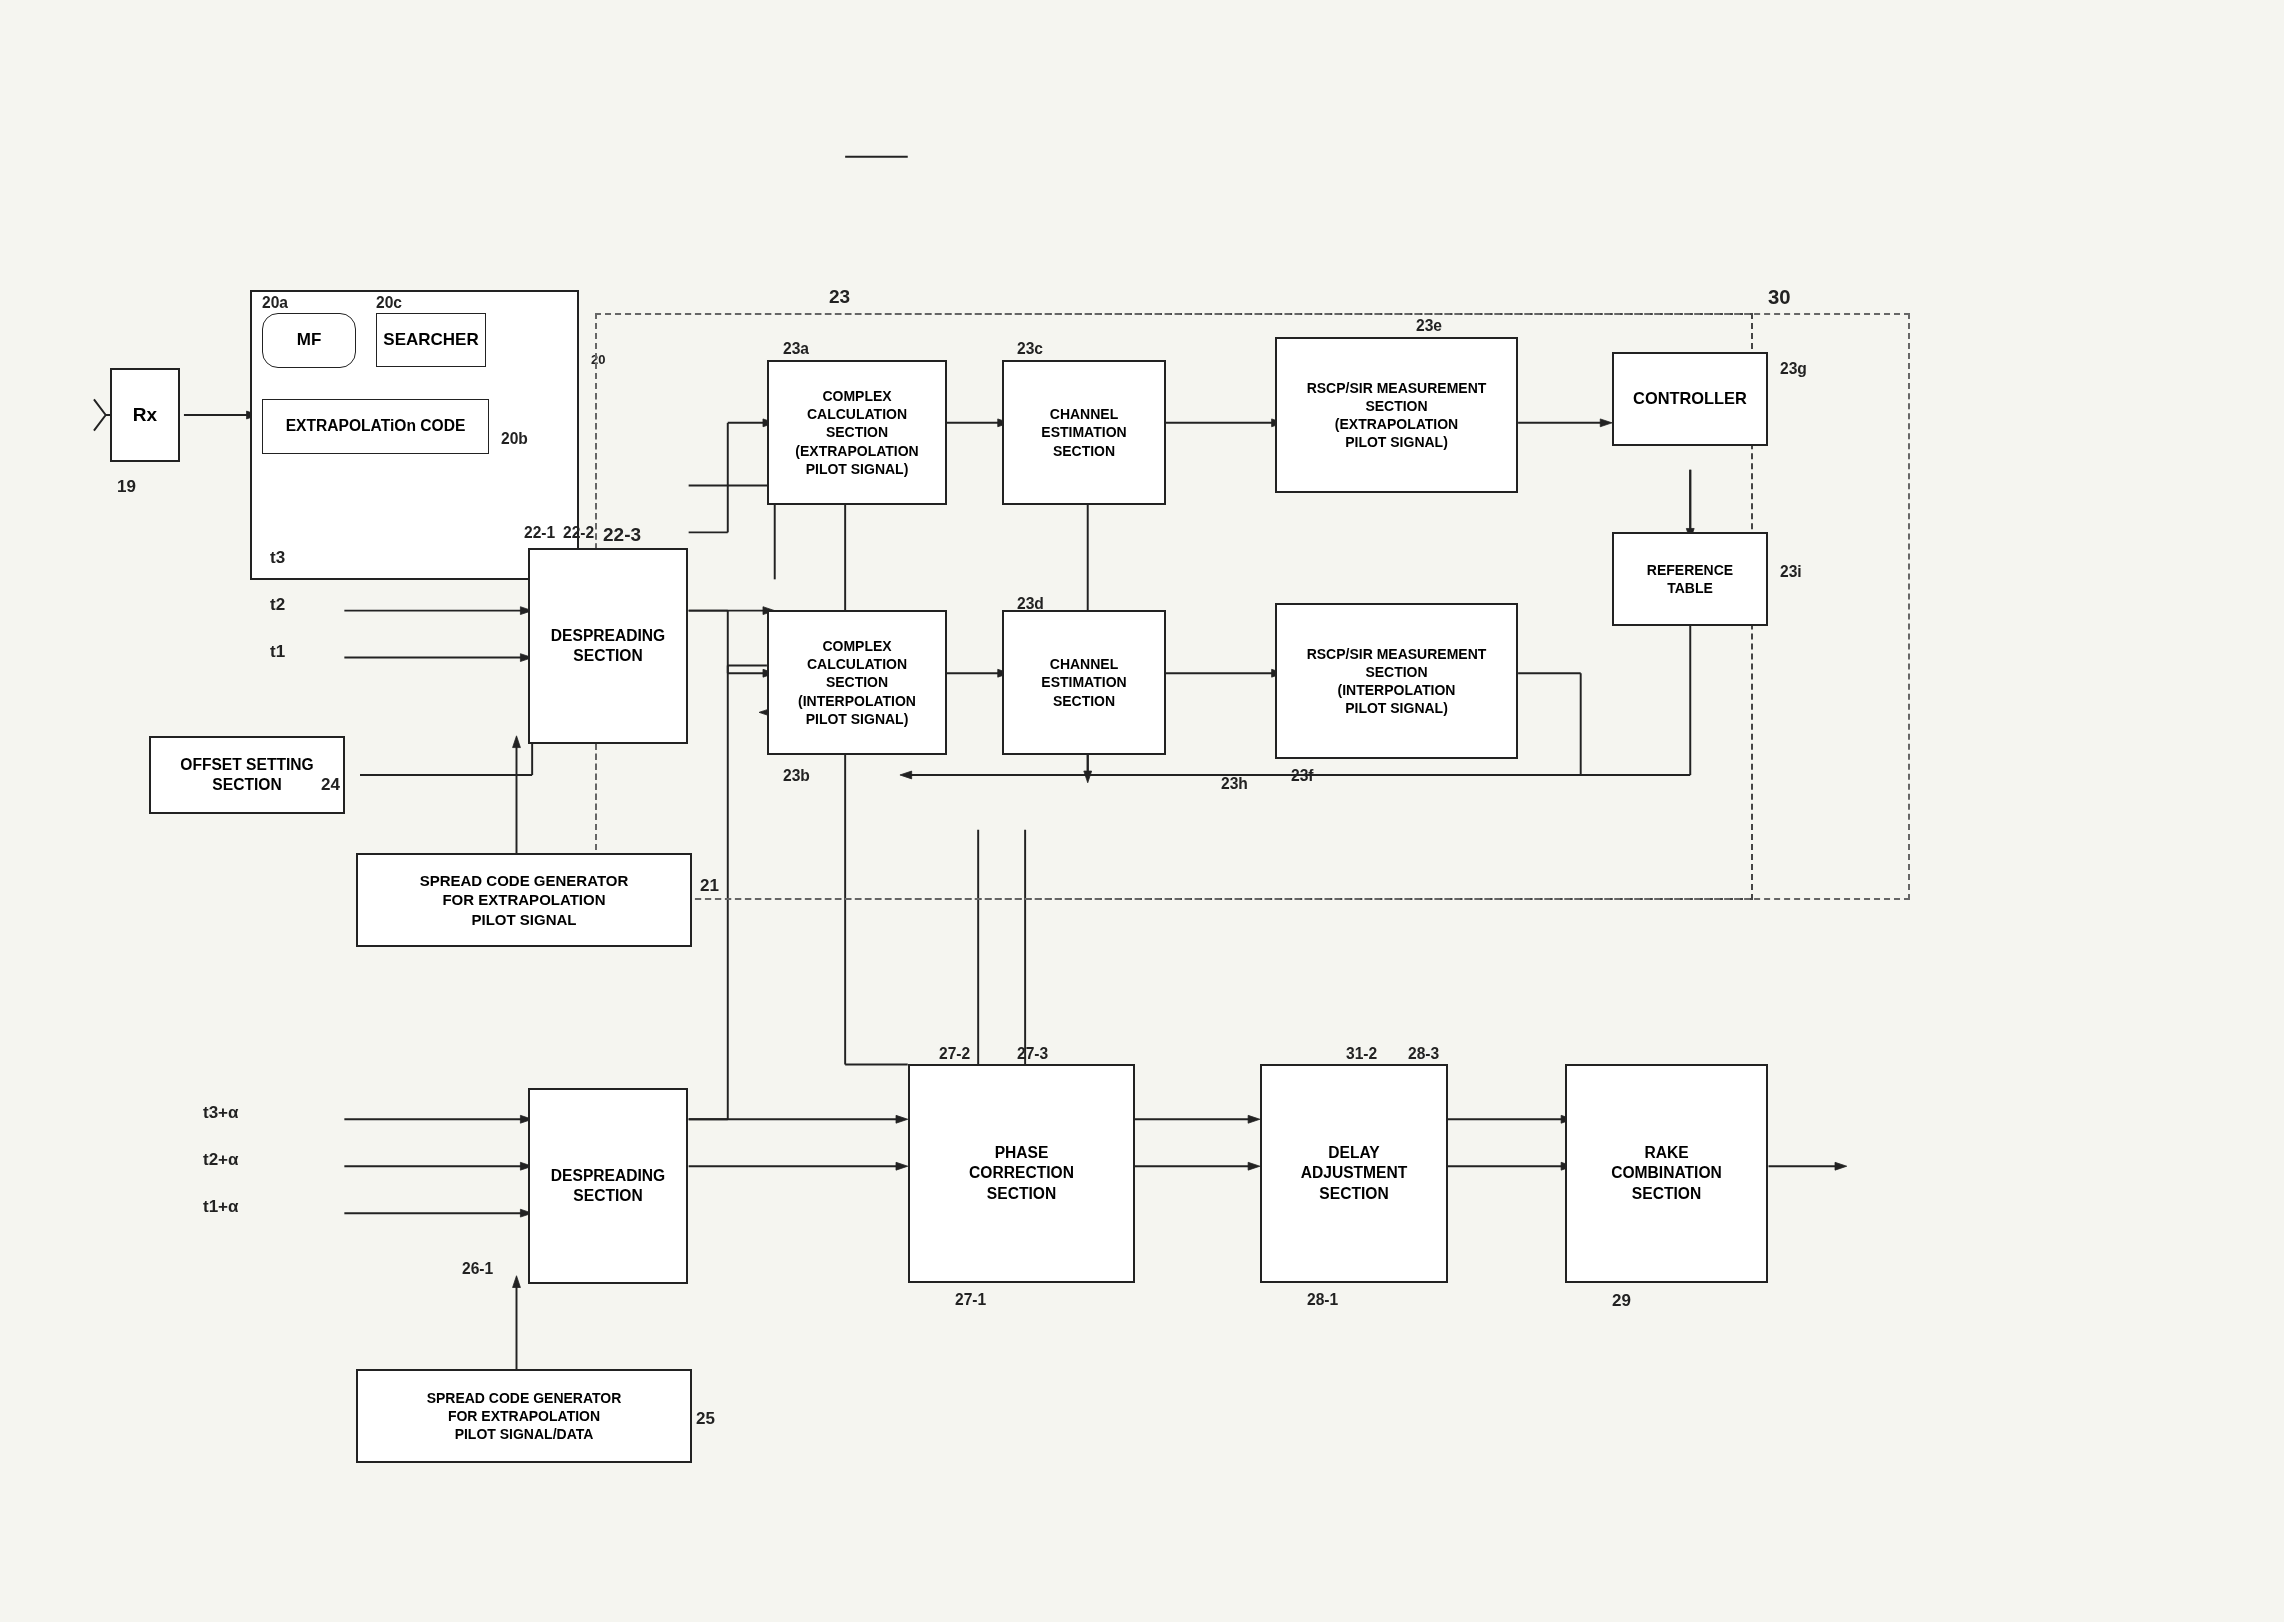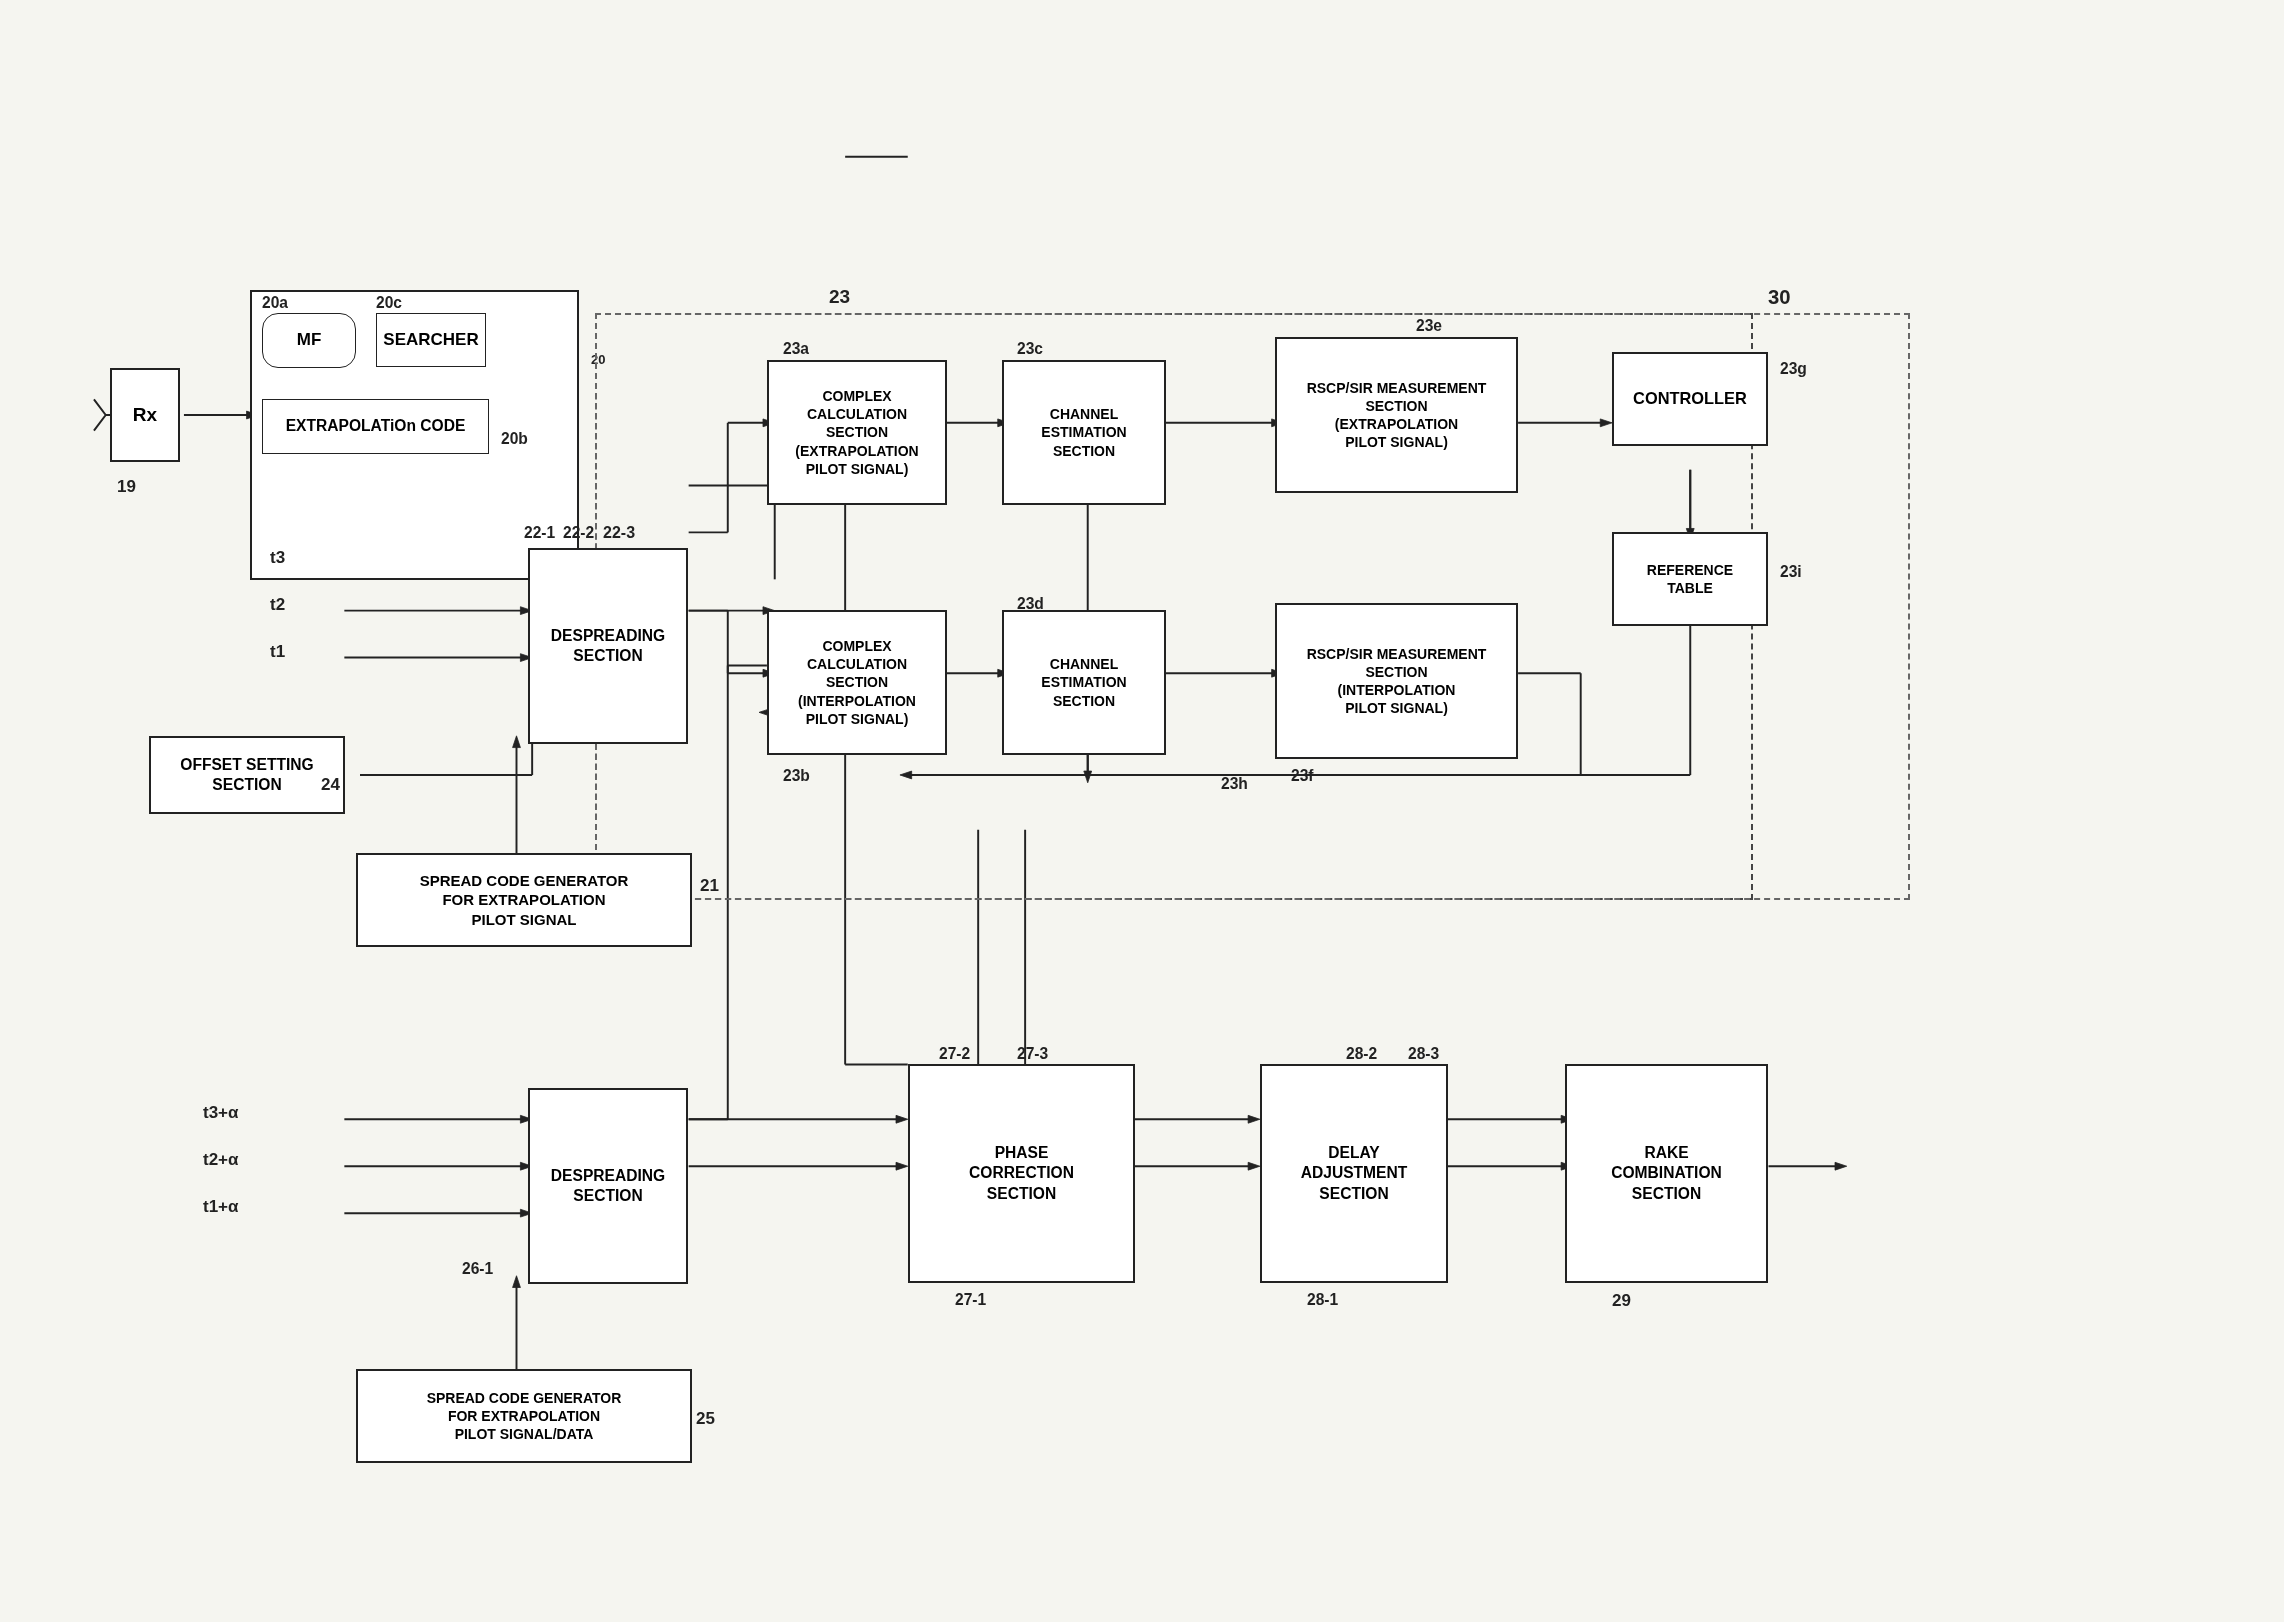--- a/index.html
+++ b/index.html
@@ -269,21 +269,21 @@
   <div class="label" style="left:223px; top:548px; font-size:17px;">
     <span>t1</span>
   </div>
 
   <div class="label" style="left:477px; top:430px; font-size:15.6px;">
     <span>22-1</span>
   </div>
   <div class="label" style="left:516px; top:430px; font-size:15.6px;">
     <span>22-2</span>
   </div>
-  <div class="label" style="left:556px; top:430px; font-size:16px;">
+  <div class="label" style="left:556px; top:430px; font-size:19px;">
     <span>22-3</span>
   </div>
 
   <div class="box" style="left:481px; top:454px; width:160px; height:196px; font-size:15.6px;">
     <span style="white-space:pre-line;">DESPREADING
 SECTION</span>
   </div>
 
   <div class="box" style="left:309px; top:759px; width:336px; height:94px; font-size:15px;">
     <span style="white-space:pre-line;">SPREAD CODE GENERATOR
@@ -430,21 +430,21 @@
 
   <div class="box" style="left:1213px; top:970px; width:188px; height:219px; font-size:15.6px;">
     <span style="white-space:pre-line;">DELAY
 ADJUSTMENT
 SECTION</span>
   </div>
   <div class="label" style="left:1260px; top:1197px; font-size:15.6px;">
     <span>28-1</span>
   </div>
   <div class="label" style="left:1299px; top:951px; font-size:15.6px;">
-    <span>28-2</span>
+    <span>31-2</span>
   </div>
   <div class="label" style="left:1361px; top:951px; font-size:15.6px;">
     <span>28-3</span>
   </div>
 
   <div class="box" style="left:1518px; top:970px; width:203px; height:219px; font-size:15.6px;">
     <span style="white-space:pre-line;">RAKE
 COMBINATION
 SECTION</span>
   </div>

